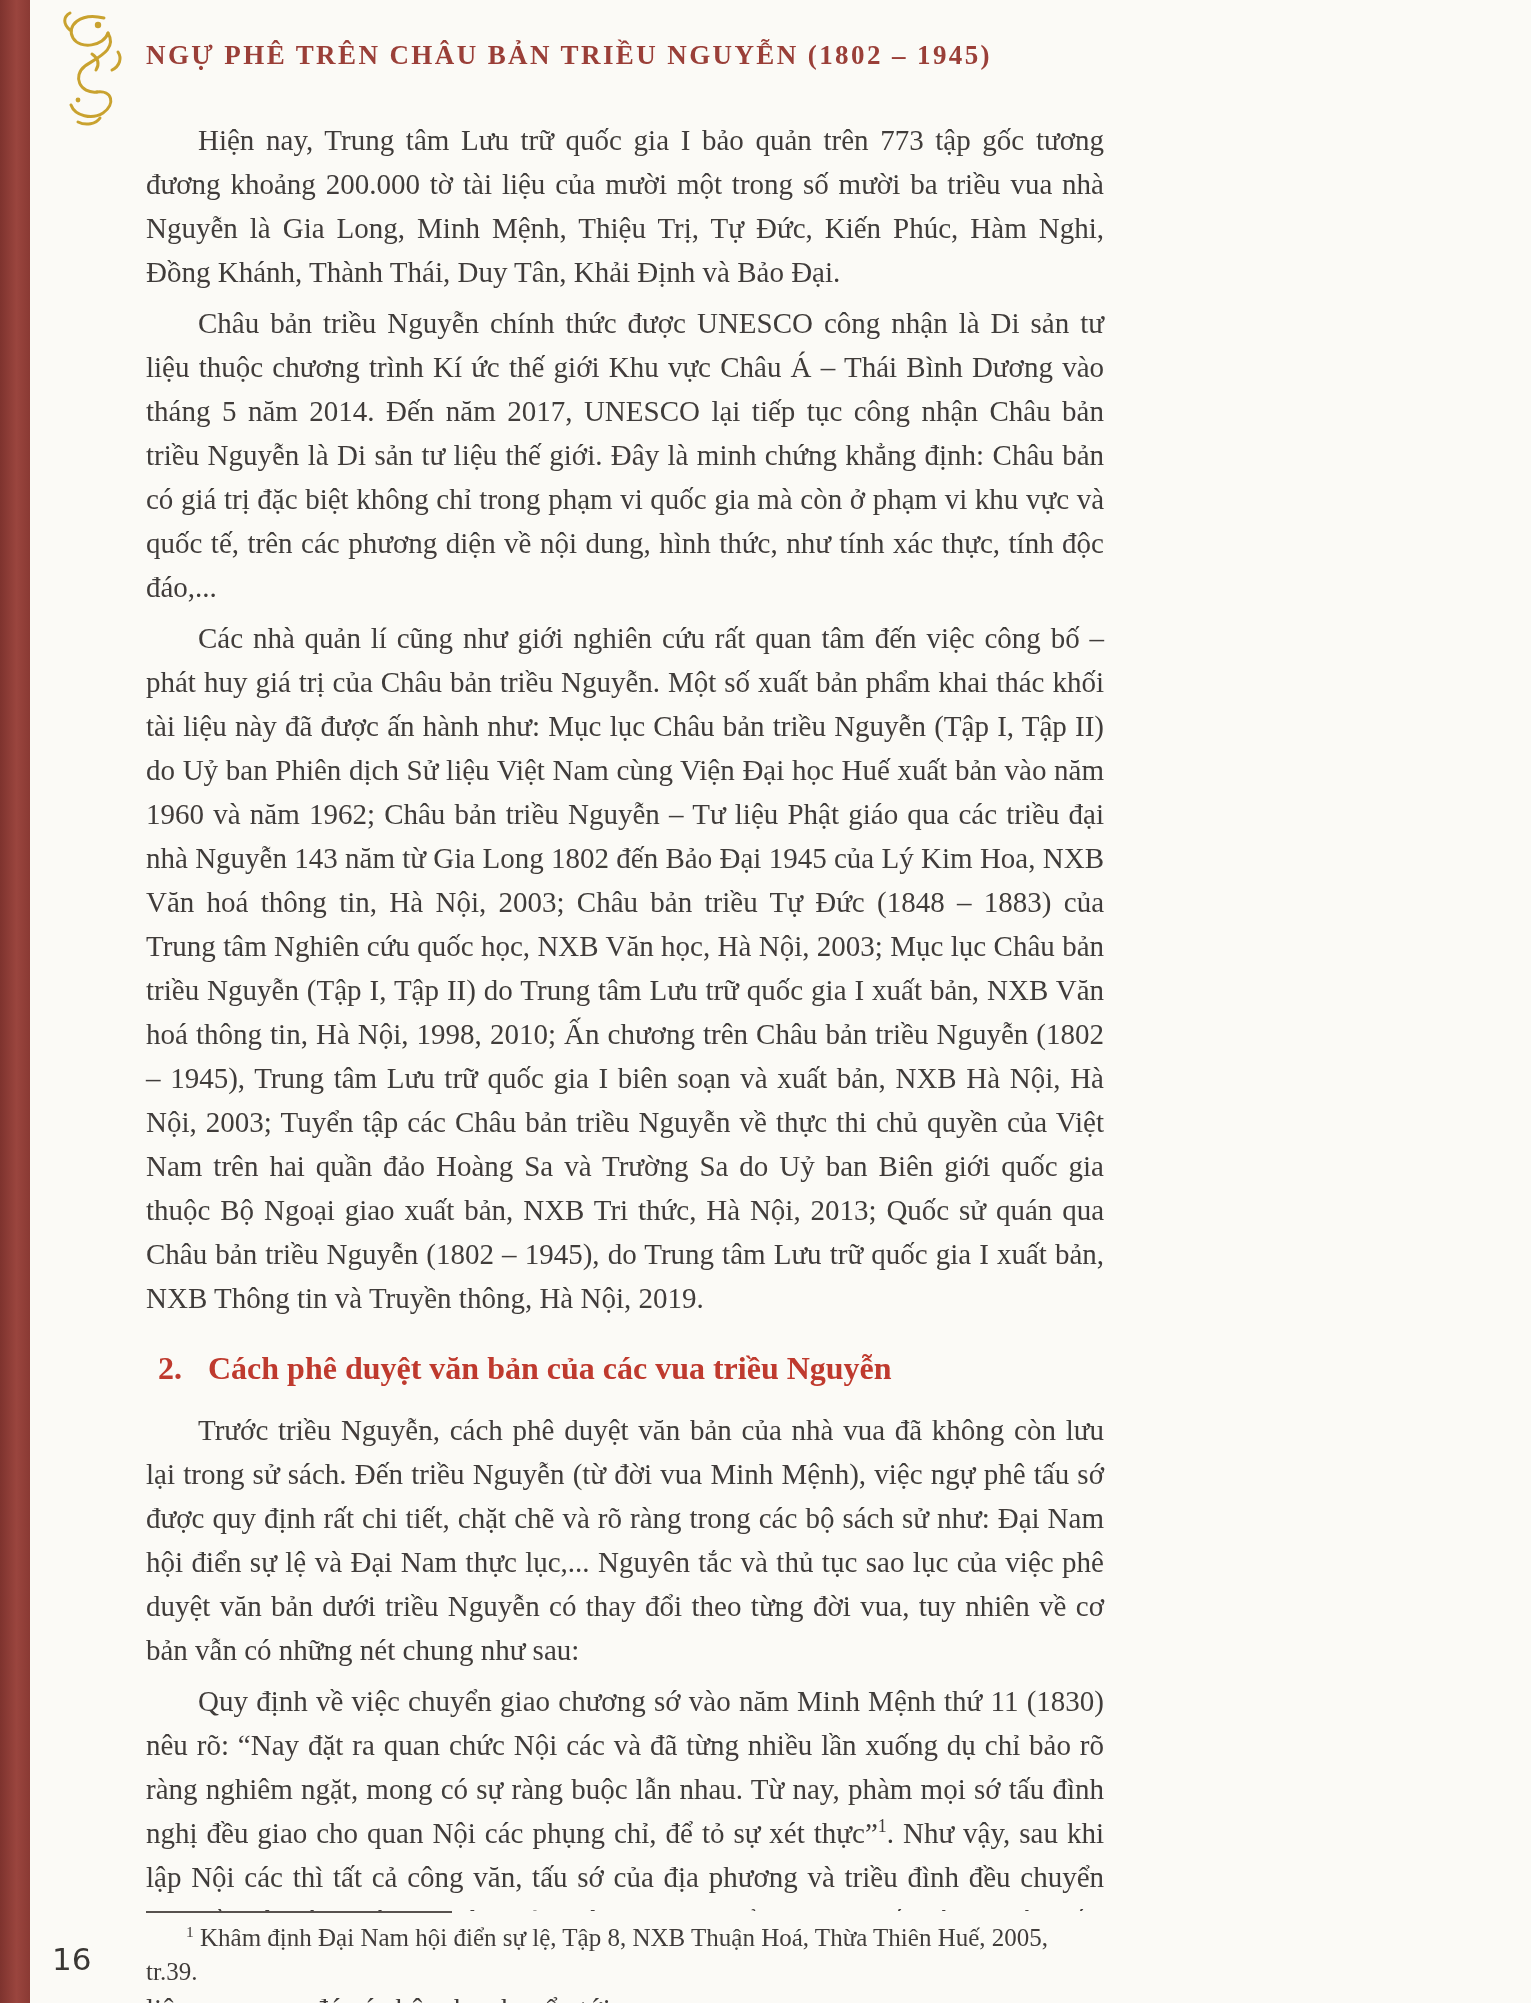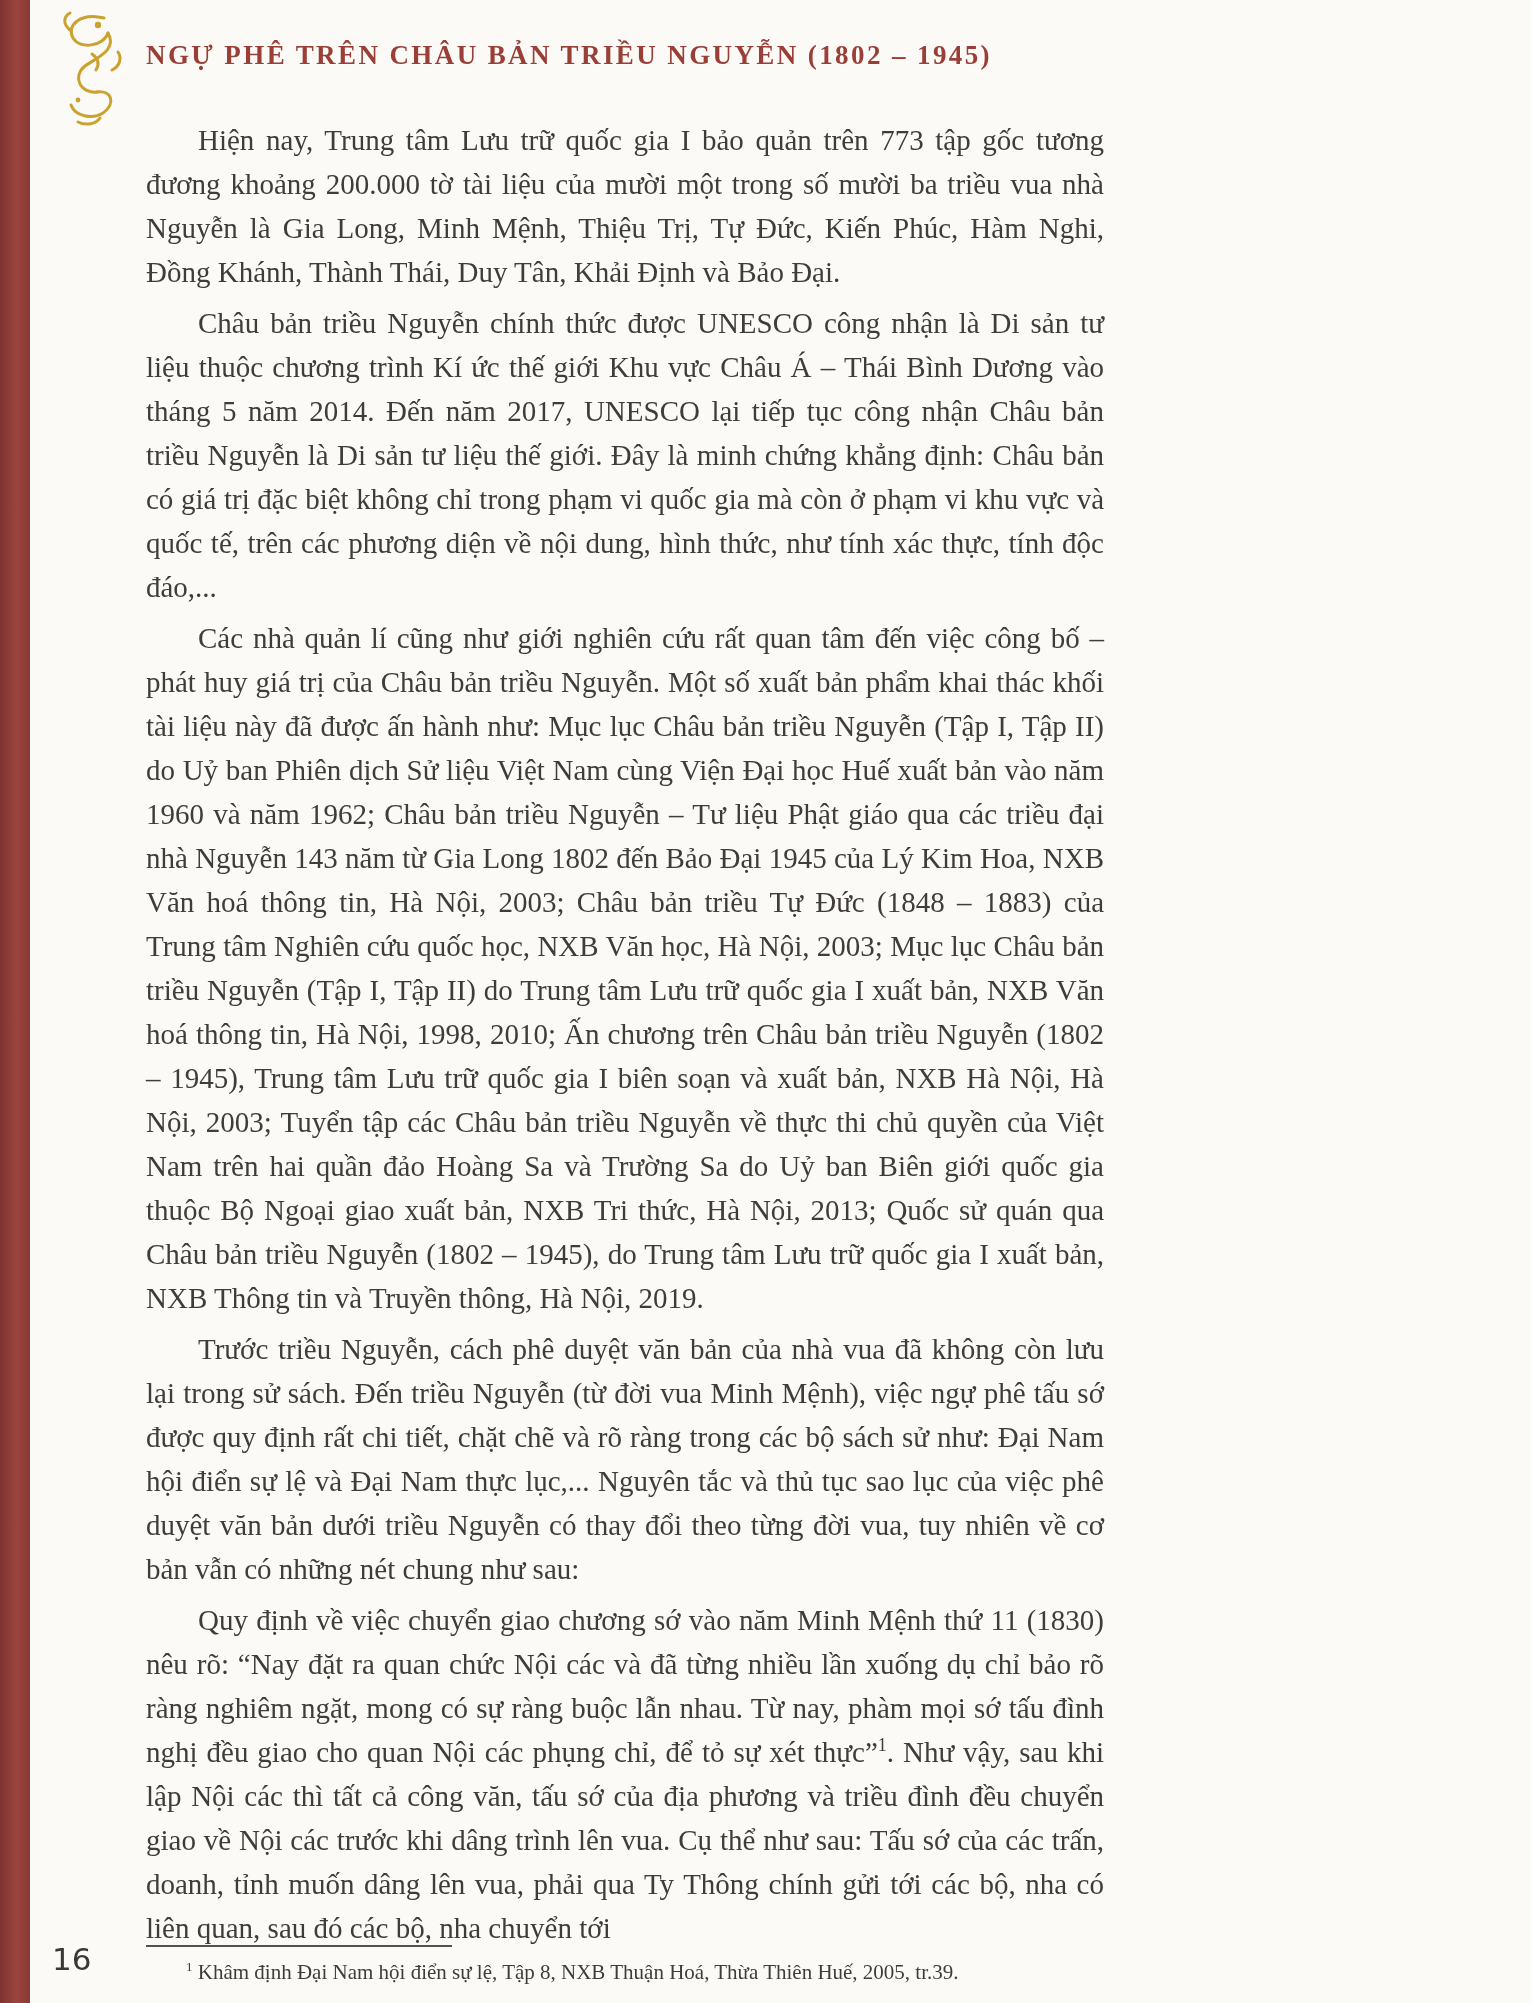--- a/index.html
+++ b/index.html
@@ -18,21 +18,21 @@
   .dragon{position:absolute;left:48px;top:8px;width:84px;height:120px}
   .header-title{position:absolute;left:146px;top:40px;margin:0;font-size:27px;font-weight:700;letter-spacing:2.4px;color:var(--header-red);white-space:nowrap}
   .page-body{position:absolute;left:146px;top:118px;width:958px;font-size:29px;line-height:44px;text-align:justify}
   .body-par{margin:0 0 7px;text-indent:52px}
   .run-i{}
   sup{font-size:0.62em;line-height:0}
   .section-heading{margin:28px 0 20px;font-size:32px;line-height:40px;color:var(--heading-red);font-weight:700;text-indent:6px}
   .h-num{display:inline-block;margin-right:26px}
   .footer-block{position:absolute;left:146px;bottom:14px;width:958px;background:var(--paper)}
   .footnote-rule{width:306px;border-top:2px solid #57514e;margin:0 0 8px}
-  .footnote-text{margin:0;font-size:21px;line-height:34px;text-indent:40px}
+  .footnote-text{margin:0;font-size:25px;line-height:34px;text-indent:40px}
   .page-number{position:absolute;left:52px;bottom:26px;font-size:31px;color:#3a3734;font-family:"DejaVu Sans",sans-serif}
 </style>
 </head>
 <body>
 
 <div class="page">
 
   <div class="spine"></div>
 
   <svg class="dragon" viewBox="0 0 84 120" aria-hidden="true">
@@ -49,20 +49,21 @@
     <circle cx="30" cy="92" r="2.4" fill="#c9a22f"></circle>
   </svg>
 
   <h1 class="header-title">NGỰ PHÊ TRÊN CHÂU BẢN TRIỀU NGUYỄN (1802 – 1945)</h1>
 
   <main class="page-body">
 
   <p class="body-par"><span>Hiện nay, Trung tâm Lưu trữ quốc gia I bảo quản trên 773 tập gốc tương đương khoảng 200.000 tờ tài liệu của mười một trong số mười ba triều vua nhà Nguyễn là Gia Long, Minh Mệnh, Thiệu Trị, Tự Đức, Kiến Phúc, Hàm Nghi, Đồng Khánh, Thành Thái, Duy Tân, Khải Định và Bảo Đại.</span></p>
       <p class="body-par"><span>Châu bản triều Nguyễn chính thức được UNESCO công nhận là Di sản tư liệu thuộc chương trình Kí ức thế giới Khu vực Châu Á – Thái Bình Dương vào tháng 5 năm 2014. Đến năm 2017, UNESCO lại tiếp tục công nhận Châu bản triều Nguyễn là Di sản tư liệu thế giới. Đây là minh chứng khẳng định: Châu bản có giá trị đặc biệt không chỉ trong phạm vi quốc gia mà còn ở phạm vi khu vực và quốc tế, trên các phương diện về nội dung, hình thức, như tính xác thực, tính độc đáo,...</span></p>
       <p class="body-par"><span>Các nhà quản lí cũng như giới nghiên cứu rất quan tâm đến việc công bố – phát huy giá trị của Châu bản triều Nguyễn. Một số xuất bản phẩm khai thác khối tài liệu này đã được ấn hành như: </span><span class="run-i">Mục lục Châu bản triều Nguyễn</span><span> (Tập I, Tập II) do Uỷ ban Phiên dịch Sử liệu Việt Nam cùng Viện Đại học Huế xuất bản vào năm 1960 và năm 1962; </span><span class="run-i">Châu bản triều Nguyễn – Tư liệu Phật giáo qua các triều đại nhà Nguyễn 143 năm từ Gia Long 1802 đến Bảo Đại 1945</span><span> của Lý Kim Hoa, NXB Văn hoá thông tin, Hà Nội, 2003; </span><span class="run-i">Châu bản triều Tự Đức (1848 – 1883)</span><span> của Trung tâm Nghiên cứu quốc học, NXB Văn học, Hà Nội, 2003; </span><span class="run-i">Mục lục Châu bản triều Nguyễn</span><span> (Tập I, Tập II) do Trung tâm Lưu trữ quốc gia I xuất bản, NXB Văn hoá thông tin, Hà Nội, 1998, 2010; </span><span class="run-i">Ấn chương trên Châu bản triều Nguyễn (1802 – 1945)</span><span>, Trung tâm Lưu trữ quốc gia I biên soạn và xuất bản, NXB Hà Nội, Hà Nội, 2003; </span><span class="run-i">Tuyển tập các Châu bản triều Nguyễn về thực thi chủ quyền của Việt Nam trên hai quần đảo Hoàng Sa và Trường Sa</span><span> do Uỷ ban Biên giới quốc gia thuộc Bộ Ngoại giao xuất bản, NXB Tri thức, Hà Nội, 2013; </span><span class="run-i">Quốc sử quán qua Châu bản triều Nguyễn (1802 – 1945)</span><span>, do Trung tâm Lưu trữ quốc gia I xuất bản, NXB Thông tin và Truyền thông, Hà Nội, 2019.</span></p>
+      <h2 class="section-heading"><span class="h-num">2.</span><span>Cách phê duyệt văn bản của các vua triều Nguyễn</span></h2>
       <p class="body-par"><span>Trước triều Nguyễn, </span><span class="run-i">cách phê duyệt văn bản của nhà vua</span><span> đã không còn lưu lại trong sử sách. Đến triều Nguyễn (từ đời vua Minh Mệnh), việc ngự phê tấu sớ được quy định rất chi tiết, chặt chẽ và rõ ràng trong các bộ sách sử như: </span><span class="run-i">Đại Nam hội điển sự lệ</span><span> và </span><span class="run-i">Đại Nam thực lục,...</span><span> Nguyên tắc và thủ tục sao lục của việc phê duyệt văn bản dưới triều Nguyễn có thay đổi theo từng đời vua, tuy nhiên về cơ bản vẫn có những nét chung như sau:</span></p>
       <p class="body-par"><span class="run-i">Quy định về việc chuyển giao chương sớ vào năm Minh Mệnh thứ 11 (1830)</span><span> nêu rõ: “Nay đặt ra quan chức Nội các và đã từng nhiều lần xuống dụ chỉ bảo rõ ràng nghiêm ngặt, mong có sự ràng buộc lẫn nhau. Từ nay, phàm mọi sớ tấu đình nghị đều giao cho quan Nội các phụng chỉ, để tỏ sự xét thực”</span><sup>1</sup><span>. Như vậy, sau khi lập Nội các thì tất cả công văn, tấu sớ của địa phương và triều đình đều chuyển giao về Nội các trước khi dâng trình lên vua. Cụ thể như sau: </span><span class="run-i">Tấu sớ của các trấn, doanh, tỉnh muốn dâng lên vua, phải qua Ty Thông chính gửi tới các bộ, nha có liên quan, sau đó các bộ, nha chuyển tới</span></p>
     </main>
 
   <div class="footer-block">
     <div class="footnote-rule"></div>
     <p class="footnote-text"><sup>1</sup><span> </span><span class="run-i">Khâm định Đại Nam hội điển sự lệ</span><span>, Tập 8, NXB Thuận Hoá, Thừa Thiên Huế, 2005, tr.39.</span></p>
   </div>
 
   <div class="page-number">16</div>

